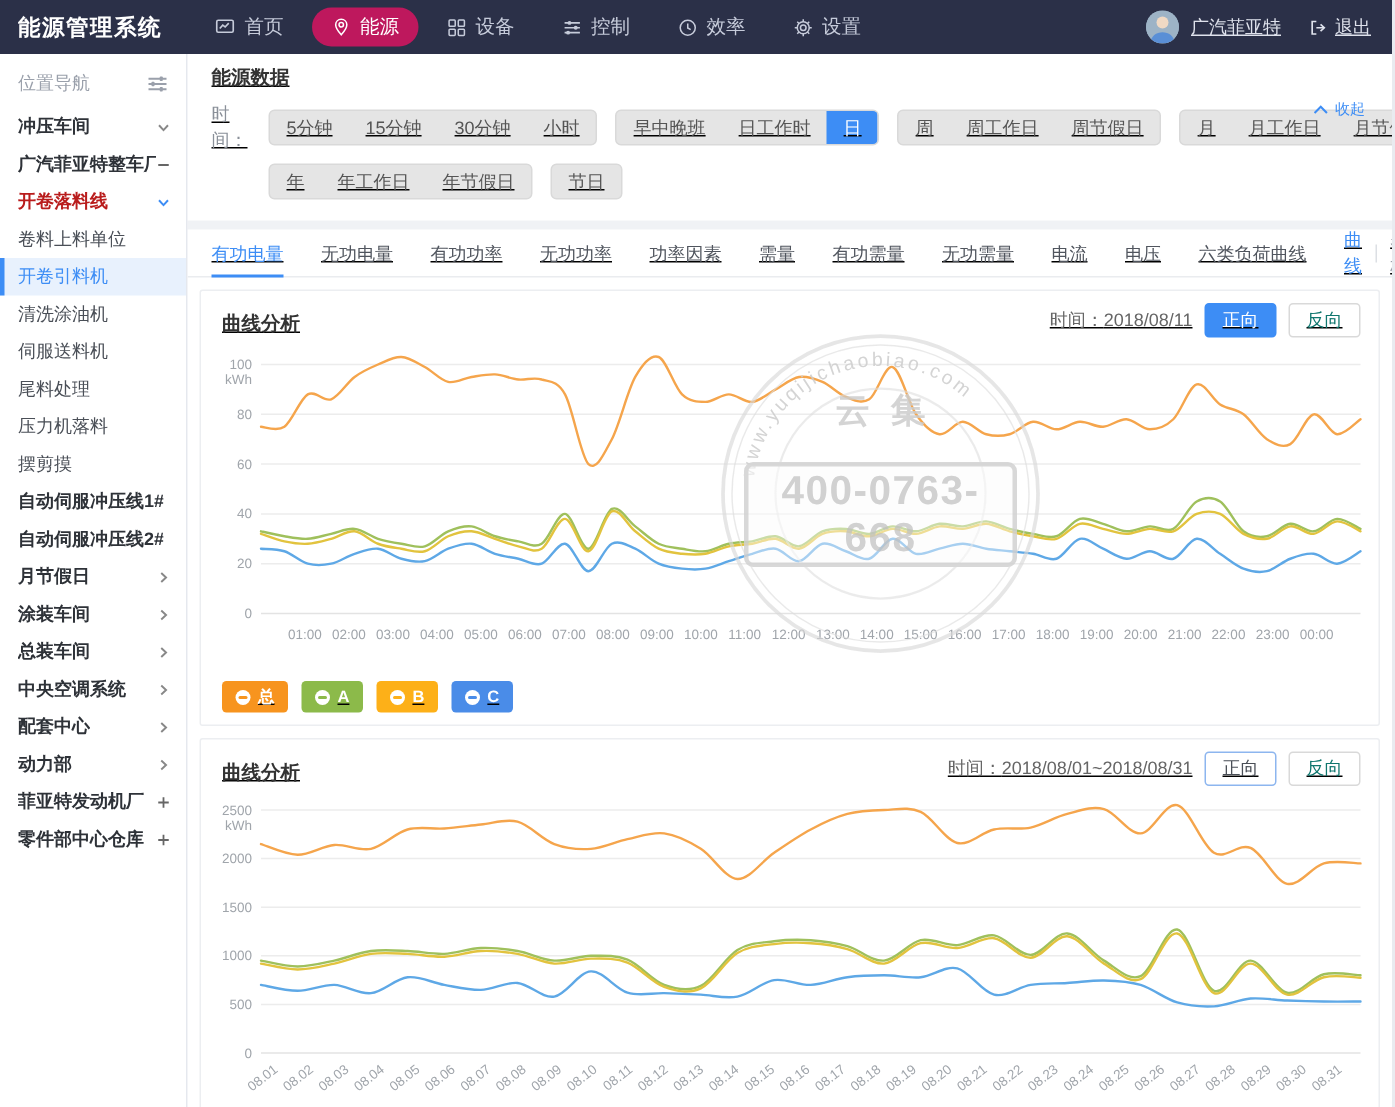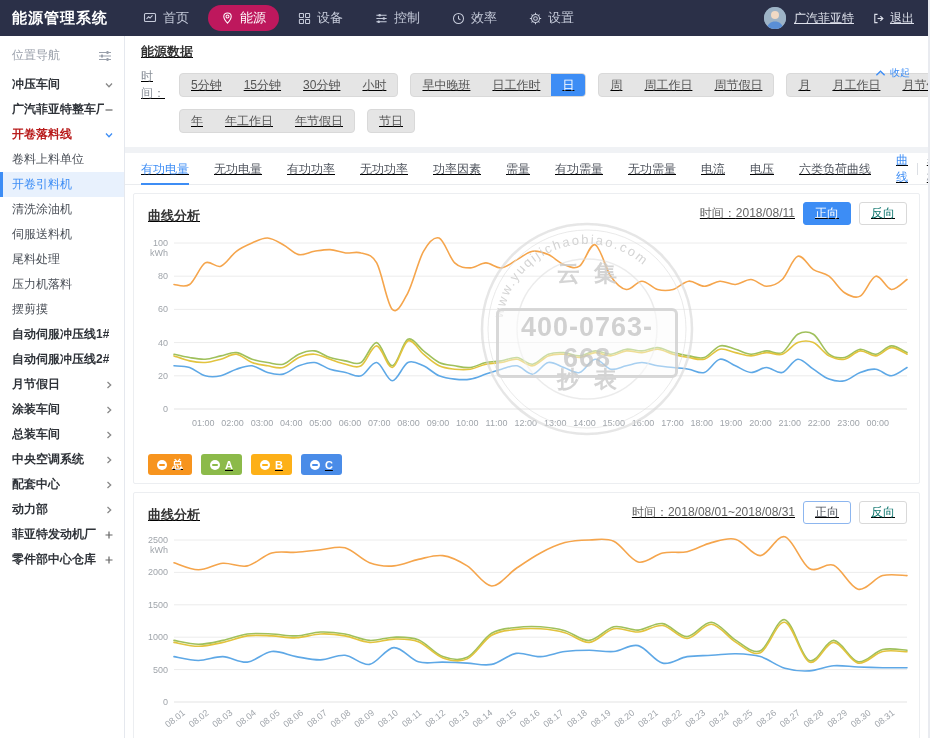--- a/index.html
+++ b/index.html
@@ -465,21 +465,20 @@
               <circle cx="115" cy="115" r="105" fill="none" stroke="#d8d8d8" stroke-width="2.5" opacity="0.75"></circle>
               <circle cx="115" cy="115" r="99" fill="none" stroke="#dedede" stroke-width="1" opacity="0.75"></circle>
               <circle cx="115" cy="115" r="70" fill="none" stroke="#dedede" stroke-width="1.5" opacity="0.7"></circle>
               <path id="wm-arc" d="M 30 115 A 85 85 0 0 1 200 115" fill="none"></path>
               <text style="font-size:13px;fill:#cdcdcd;letter-spacing:2px;">
                 <textPath href="#wm-arc" startOffset="4%">www.yuqijichaobiao.com</textPath>
               </text>
             </svg>
             <div class="wm-top">云集</div>
             <div class="wm-box">400-0763-668</div>
-            <div class="wm-bottom">抄表</div>
           </div>
         </div>
 
         <div class="card">
           <div class="card-head">
             <span class="card-title">曲线分析</span>
             <span class="card-right">
               <span><span>时间：</span><span>2018/08/01~2018/08/31</span></span>
               <button class="btn outline">正向</button>
               <button class="btn">反向</button>

